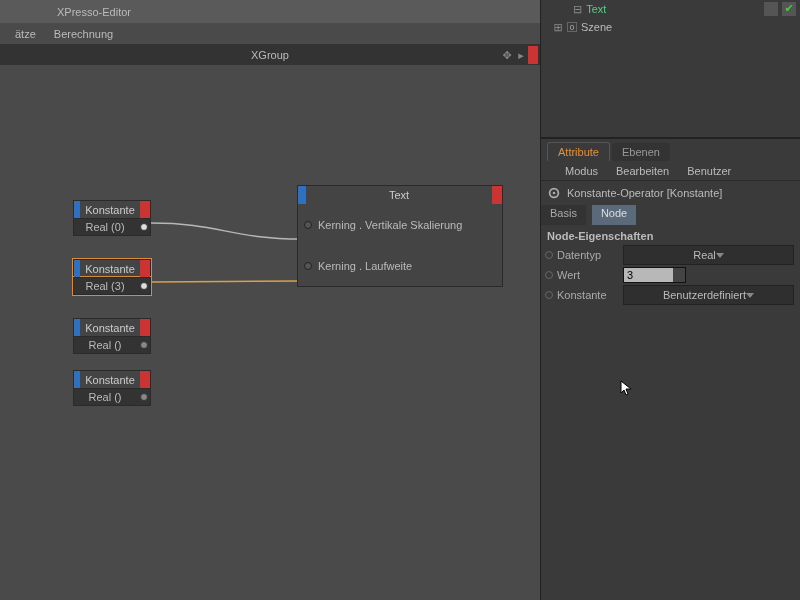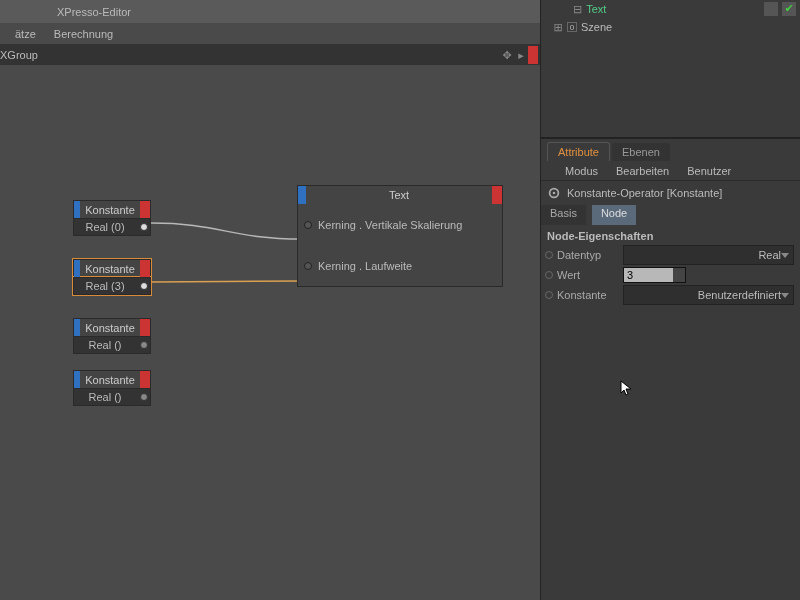--- a/index.html
+++ b/index.html
@@ -2,21 +2,21 @@
 <html><head>
 <meta charset="utf-8">
 <style>
   * { box-sizing: border-box; margin: 0; padding: 0; font-family: Arial, sans-serif; font-size: 11px; color: #bbb; user-select: none; }
   body { background: #404040; width: 800px; height: 600px; overflow: hidden; position: relative; }
   
   .main-area { position: absolute; left: 0; top: 0; width: 540px; height: 600px; background: #404040; }
   .titlebar { height: 23px; background: #5a5a5a; display: flex; align-items: center; padding-left: 57px; color: #ccc; font-size: 12px; }
   .menubar { height: 22px; background: #4a4a4a; display: flex; align-items: center; gap: 18px; padding-left: 15px; border-bottom: 1px solid #333; }
   .menubar span { color: #bbb; cursor: default; }
-  .xgroup-bar { height: 20px; background: #333333; display: flex; align-items: center; justify-content: flex-start; position: relative; color: #aaa; }
+  .xgroup-bar { height: 20px; background: #333333; display: flex; align-items: center; justify-content: center; position: relative; color: #aaa; }
   .xgroup-icons { position: absolute; right: 2px; top: 0; display: flex; height: 20px; align-items: center; gap: 0; }
   .xgroup-icons .ic { width: 14px; height: 18px; display:flex; align-items:center; justify-content:center; color:#888; }
   .xgroup-icons .ic.red { background:#c33; width:10px; height:18px; }
   
   .canvas { position: absolute; left: 0; top: 65px; width: 540px; height: 535px; background: #4a4a4a; }
   
   .knode { position: absolute; width: 78px; }
   .knode .ktop { height: 18px; background: #444; display:flex; border: 1px solid #2a2a2a; border-bottom:none; }
   .knode .ktop .kblue { width:6px; background:#3070c0; }
   .knode .ktop .klab { flex:1; text-align:center; line-height:18px; color:#ccc; }
@@ -54,21 +54,21 @@
   .attr-menu { height:20px; display:flex; align-items:center; gap:18px; padding-left:24px; background:#3a3a3a; border-bottom:1px solid #2a2a2a; }
   .attr-title { height:24px; display:flex; align-items:center; padding-left:6px; gap:6px; background:#3a3a3a; }
   .gear { width:14px; height:14px; }
   .subtabs { height:20px; display:flex; gap:6px; }
   .subtab { padding:2px 9px; background:#333; color:#aaa; }
   .subtab.active { background:#5a6a7a; color:#ddd; }
   .section-title { padding:5px 6px 3px; font-weight:bold; color:#bbb; }
   .prop-row { display:flex; align-items:center; height:20px; padding-left:4px; gap:4px; }
   .prop-row .r { width:8px; height:8px; border-radius:50%; border:1px solid #666; background:#3a3a3a; }
   .prop-row .plabel { width:62px; color:#aaa; }
-  .select { flex:1; height:20px; background:#2f2f2f; border:1px solid #222; display:flex; align-items:center; padding:0 4px; margin-right:6px; justify-content:flex-end; }
+  .select { flex:1; height:20px; background:#2f2f2f; border:1px solid #222; display:flex; align-items:center; padding:0 4px; margin-right:6px; justify-content:center; }
   .select .arr { width:0; height:0; border-left:4px solid transparent; border-right:4px solid transparent; border-top:5px solid #888; }
   .numinput { width:63px; height:16px; background:#222; border:1px solid #111; display:flex; align-items:center; }
   .numinput .val { flex:1; padding-left:3px; color:#ddd; background:#b8b8b8; color:#000; height:14px; line-height:14px; }
   .numinput .spin { width:12px; height:14px; background:#444; display:flex; flex-direction:column; }
   .numinput .spin div { flex:1; }
   
   .cursor { position:absolute; left:620px; top:380px; width:14px; height:18px; pointer-events:none; }
 </style>
 </head>
 <body>

